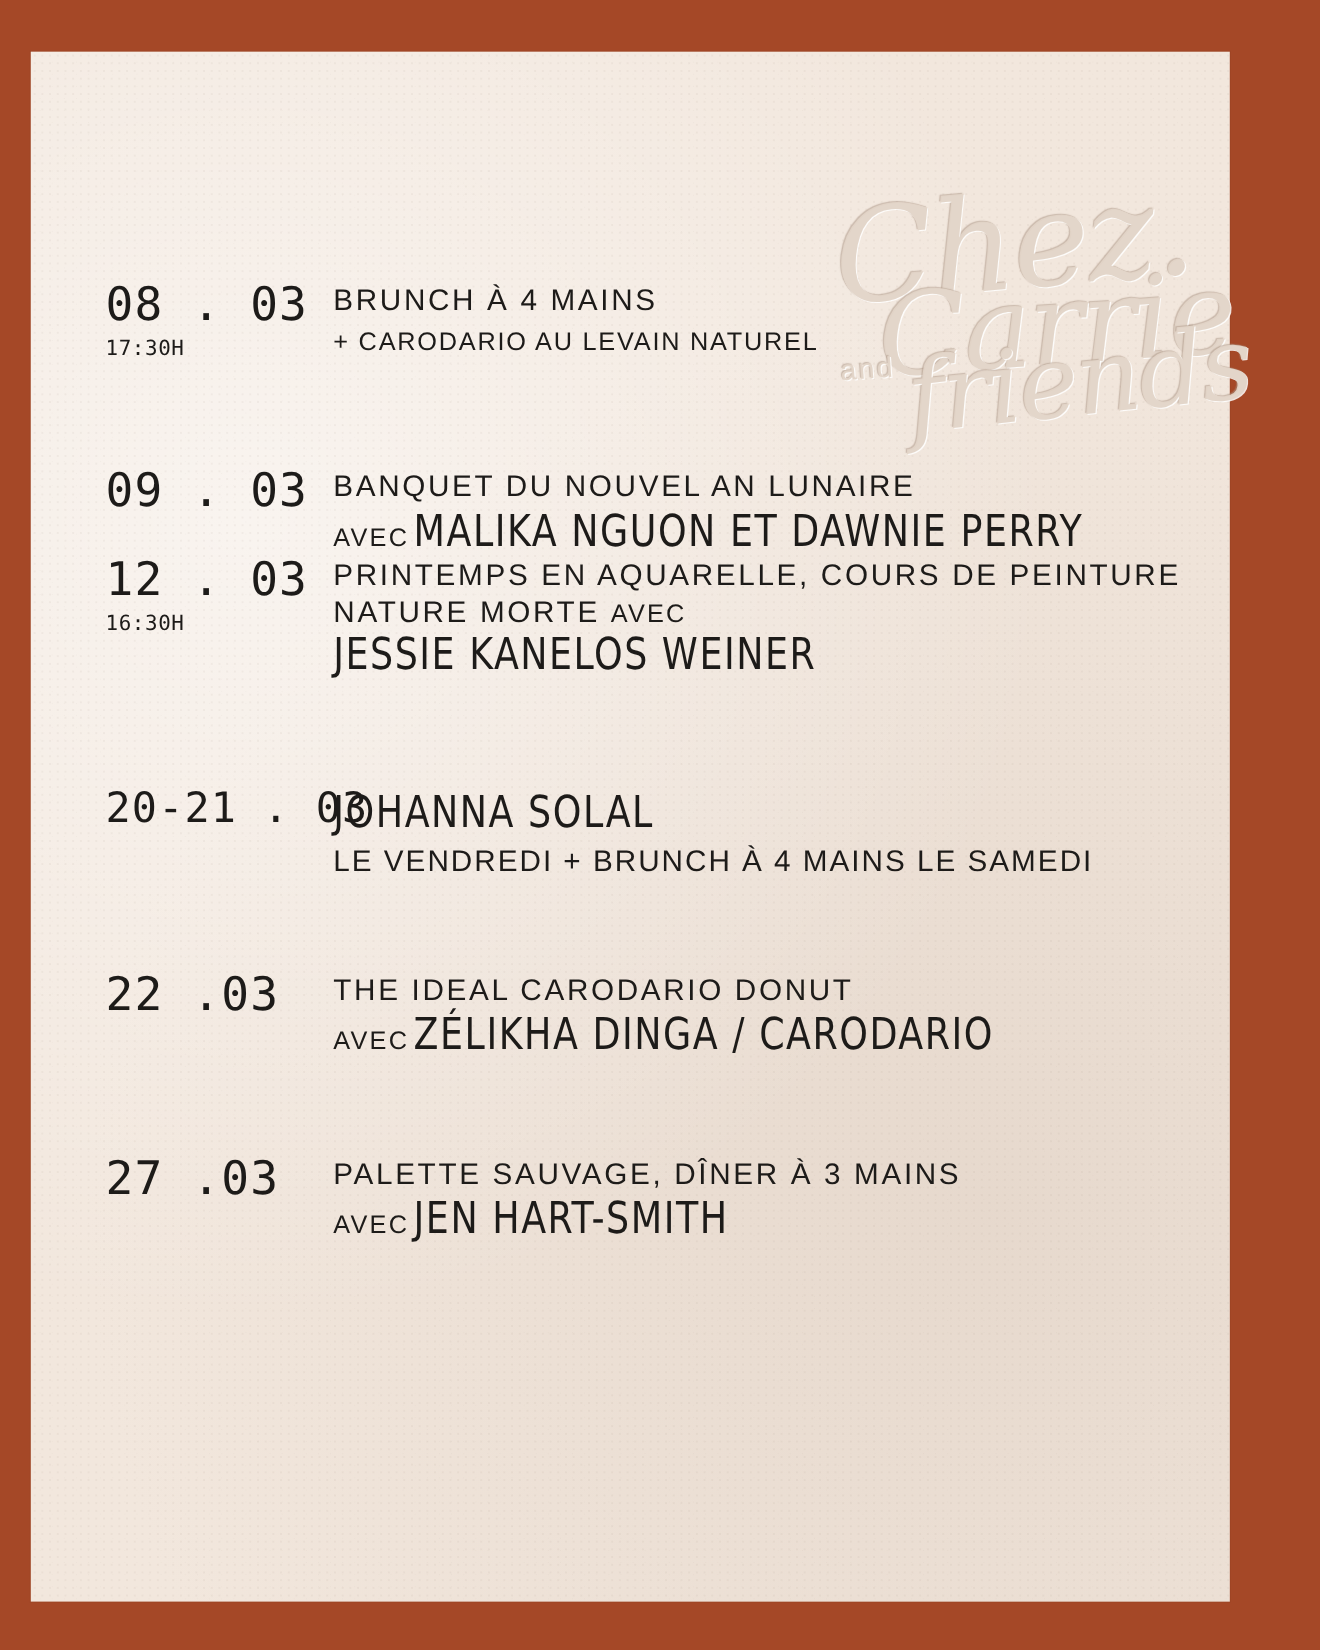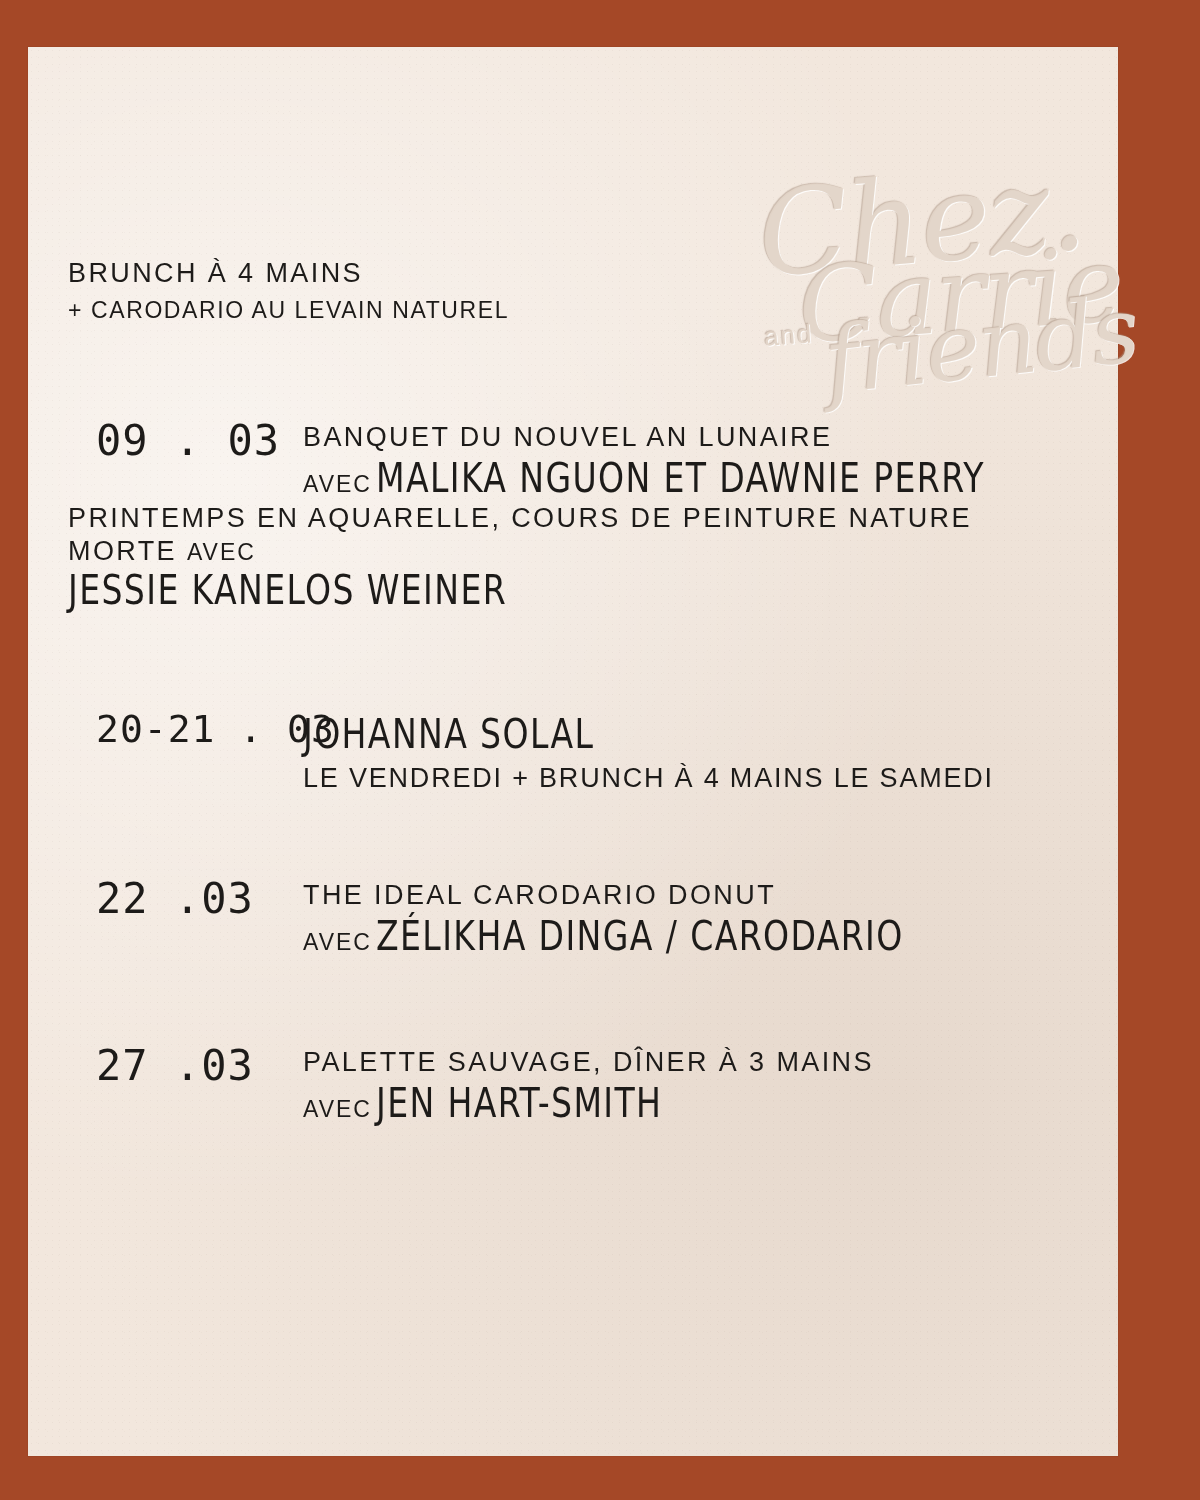--- a/index.html
+++ b/index.html
@@ -183,40 +183,48 @@
   <div class="logo">
     <span class="script l-chez">Chez.</span>
     <span class="script l-carrie">Carrie</span>
     <span class="script l-and">and</span>
     <span class="script l-friends">friends</span>
   </div>
 
   <div class="events">
 
     <div class="event" style="margin-bottom:94px;">
+      <div class="date-col">
+        <div class="date">08 . 03</div>
+        <div class="time">17:30H</div>
+      </div>
       <div class="body-col">
         <div class="line-title">BRUNCH À 4 MAINS</div>
         <div class="line-sub">+ CARODARIO AU LEVAIN NATUREL</div>
       </div>
     </div>
 
     <div class="event" style="">
       <div class="date-col">
         <div class="date">09 . 03</div>
       </div>
       <div class="body-col">
         <div class="line-title">BANQUET DU NOUVEL AN LUNAIRE</div>
         <div class="line-name">
           <span class="avec">AVEC</span>
           <span class="name">MALIKA NGUON ET DAWNIE PERRY</span>
         </div>
       </div>
     </div>
 
     <div class="event" style="margin-bottom:98px;">
+      <div class="date-col">
+        <div class="date">12 . 03</div>
+        <div class="time">16:30H</div>
+      </div>
       <div class="body-col">
         <div class="line-title">
           <span>PRINTEMPS EN AQUARELLE, COURS DE PEINTURE NATURE MORTE</span>
           <span class="avec">AVEC</span>
         </div>
         <div class="line-name stack-name">
           <span class="name">JESSIE KANELOS WEINER</span>
         </div>
       </div>
     </div>

